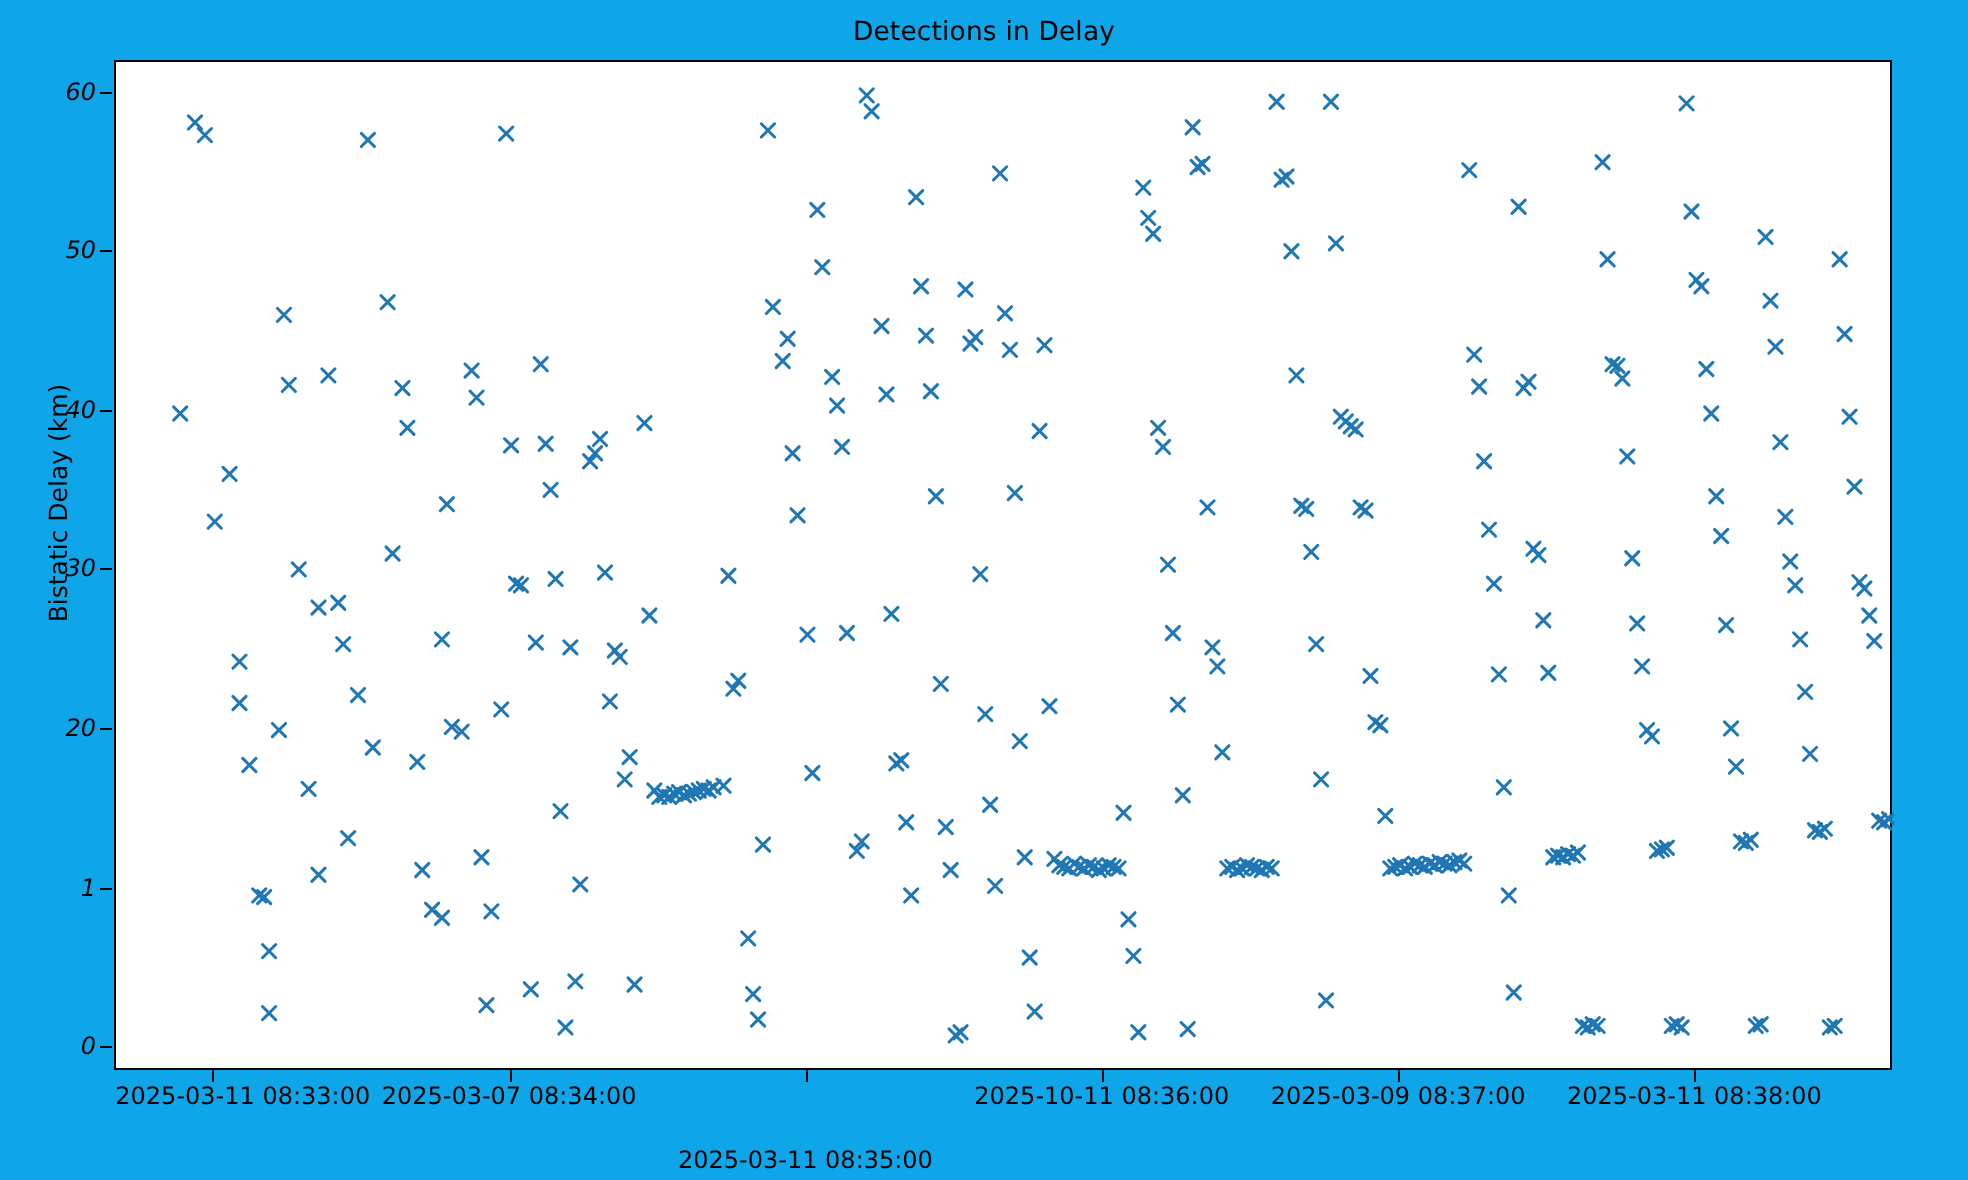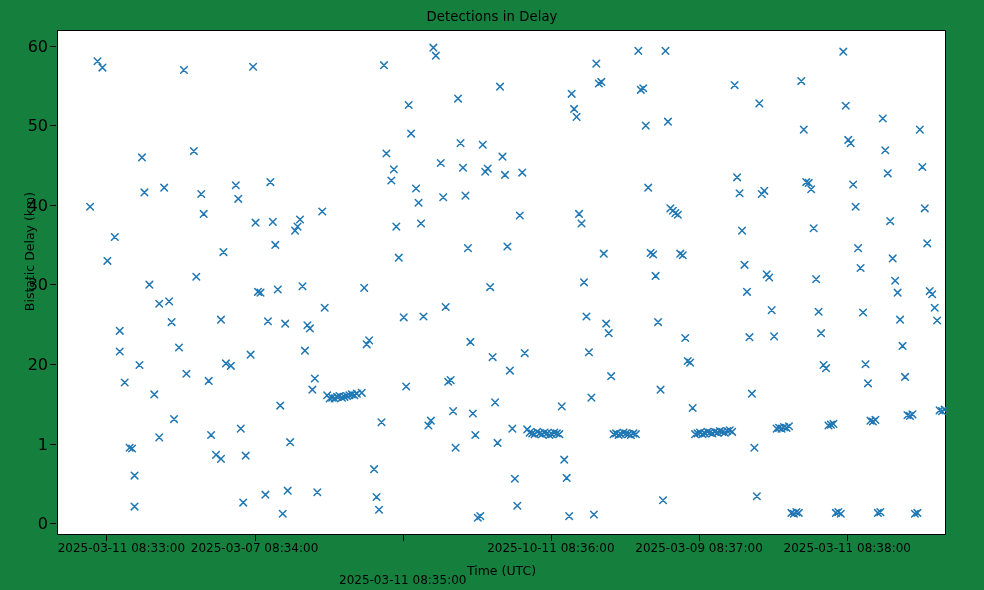--- a/index.html
+++ b/index.html
@@ -4,21 +4,21 @@
 <style>
   html, body {
     margin: 0;
     padding: 0;
     background: #ffffff;
   }
   #figure {
     position: relative;
     width: 984px;
     height: 590px;
-    background: #15803d;
+    background: #0ea5e9;
     font-family: "DejaVu Sans", sans-serif;
     overflow: hidden;
   }
   #chart-title {
     position: absolute;
     left: 0;
     top: 9px;
     width: 984px;
     text-align: center;
     font-size: 13.2px;
@@ -41,24 +41,25 @@
     left: 0;
     top: 0;
     width: 889px;
     height: 505px;
     display: block;
   }
   .ytick-label {
     position: absolute;
     right: 0;
     text-align: right;
-    font-size: 16px;
+    font-size: 12px;
     color: #000000;
     transform: translateY(-50%);
     white-space: nowrap;
+    font-style: italic;
   }
   #ytick-labels {
     position: absolute;
     left: 0px;
     top: 0px;
     width: 48px;
     height: 590px;
   }
   .ytick-mark {
     position: absolute;
@@ -140,21 +141,20 @@
   <div id="xtick-marks">
       <div class="xtick-mark" style="left: 106.389px;"></div>
       <div class="xtick-mark" style="left: 254.556px;"></div>
       <div class="xtick-mark" style="left: 402.722px;"></div>
       <div class="xtick-mark" style="left: 550.889px;"></div>
       <div class="xtick-mark" style="left: 699.056px;"></div>
       <div class="xtick-mark" style="left: 847.222px;"></div>
     </div>
 
   <div id="yaxis-label">Bistatic Delay (km)</div>
-  <div id="xaxis-label">Time (UTC)</div>
 
   <div id="plot-area">
     <svg id="points-svg" viewBox="0 0 889 505" preserveAspectRatio="none">
         <g stroke="#1f77b4" stroke-width="1.5" stroke-linecap="round" fill="none">
           <path d="M36.21 26.92L42.81 33.52M36.21 33.52L42.81 26.92"></path>
           <path d="M41.15 33.28L47.75 39.88M41.15 39.88L47.75 33.28"></path>
           <path d="M28.80 172.46L35.40 179.06M28.80 179.06L35.40 172.46"></path>
           <path d="M46.09 226.53L52.69 233.13M46.09 233.13L52.69 226.53"></path>
           <path d="M53.50 202.68L60.10 209.28M53.50 209.28L60.10 202.68"></path>
           <path d="M58.44 296.52L65.04 303.12M58.44 303.12L65.04 296.52"></path>

